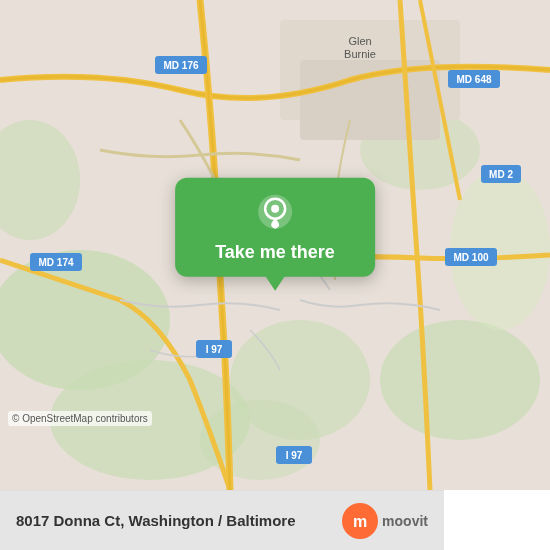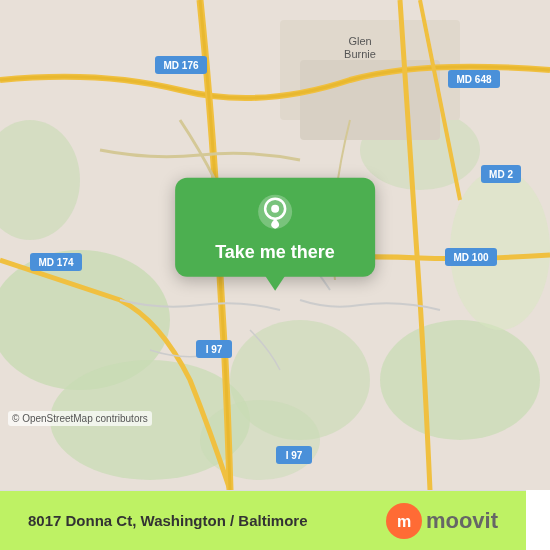--- a/index.html
+++ b/index.html
@@ -14,45 +14,45 @@
     #map-container {
       width: 550px;
       height: 490px;
       position: relative;
       background-color: #e8e0d8;
       overflow: hidden;
     }
 
     
     #bottom-bar {
-      width: 526px;
+      width: 444px;
       height: 60px;
-      background: #bef264;
+      background: #e5e5e5;
       display: flex;
       align-items: center;
-      padding: 0 28px;
+      padding: 0 16px;
       border-top: 1px solid #ddd;
       position: relative;
     }
 
     #address-text {
       font-size: 15px;
       font-weight: bold;
       color: #333;
       flex: 1;
     }
 
     #moovit-logo {
       display: flex;
       align-items: center;
       gap: 4px;
     }
 
     .moovit-text {
-      font-size: 22px;
+      font-size: 14px;
       font-weight: bold;
       color: #666;
     }
 
     
     #popup-card {
       position: absolute;
       left: 50%;
       top: 50%;
       transform: translate(-50%, -68%);

